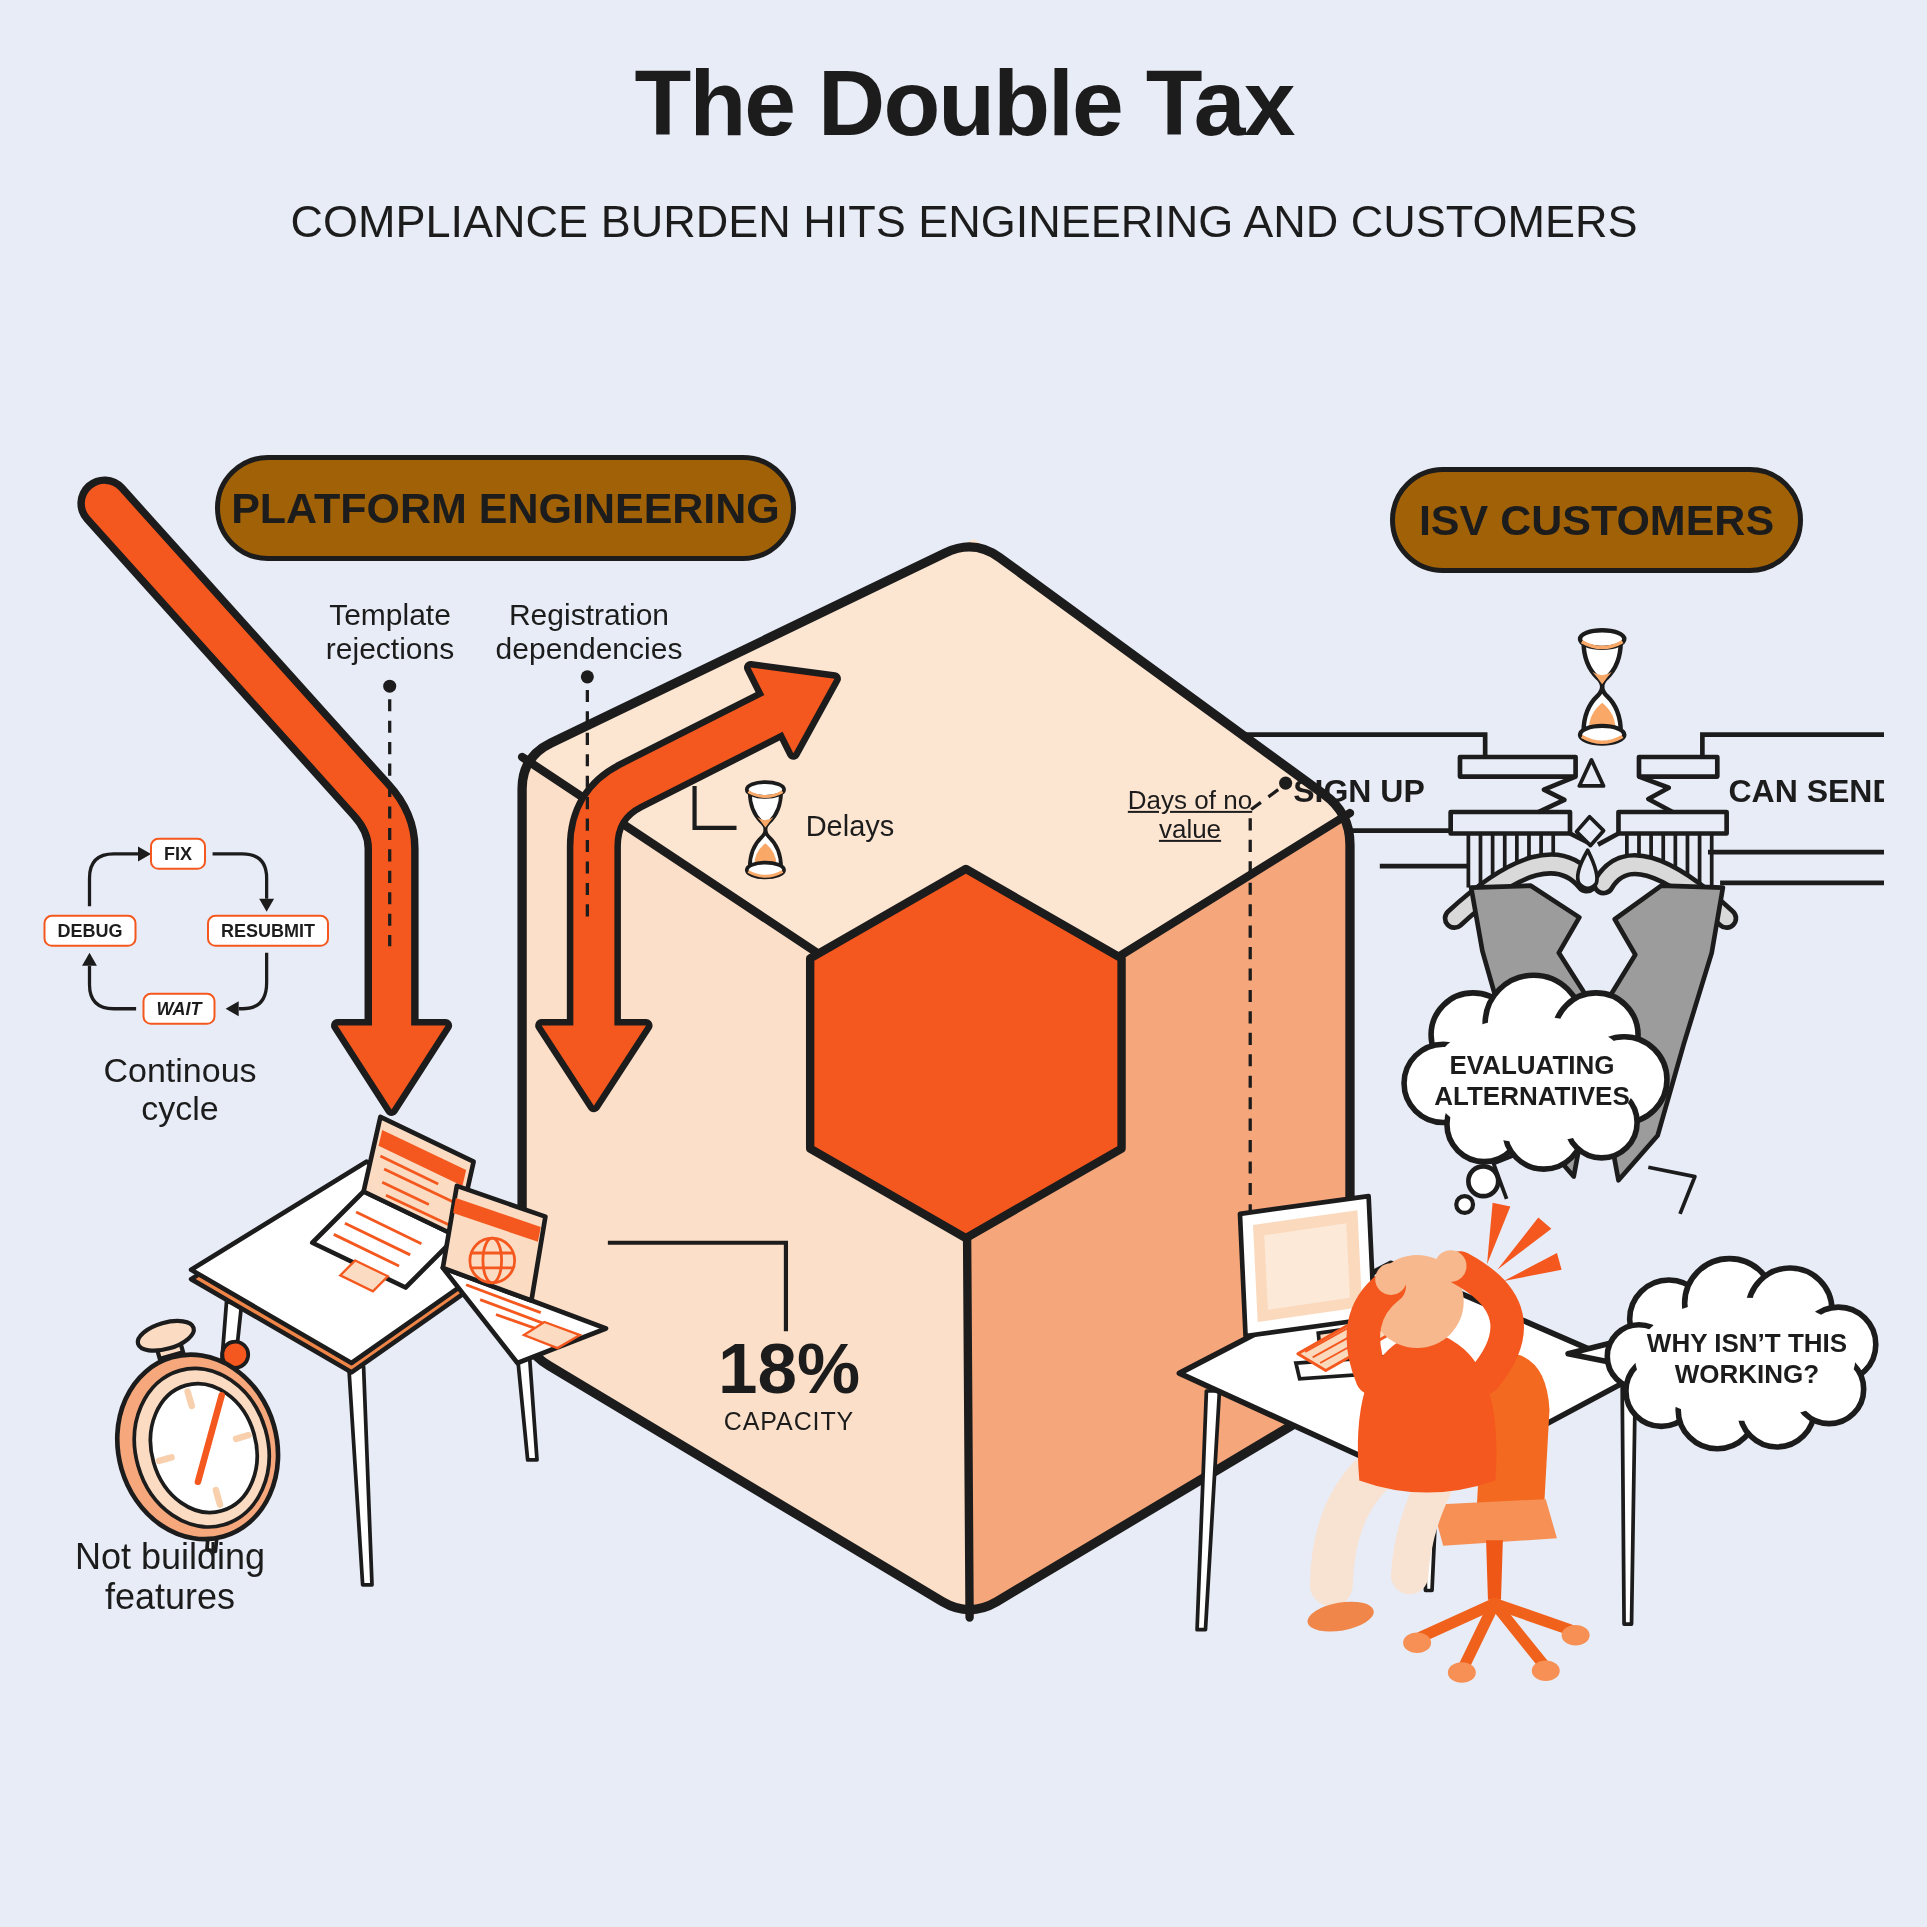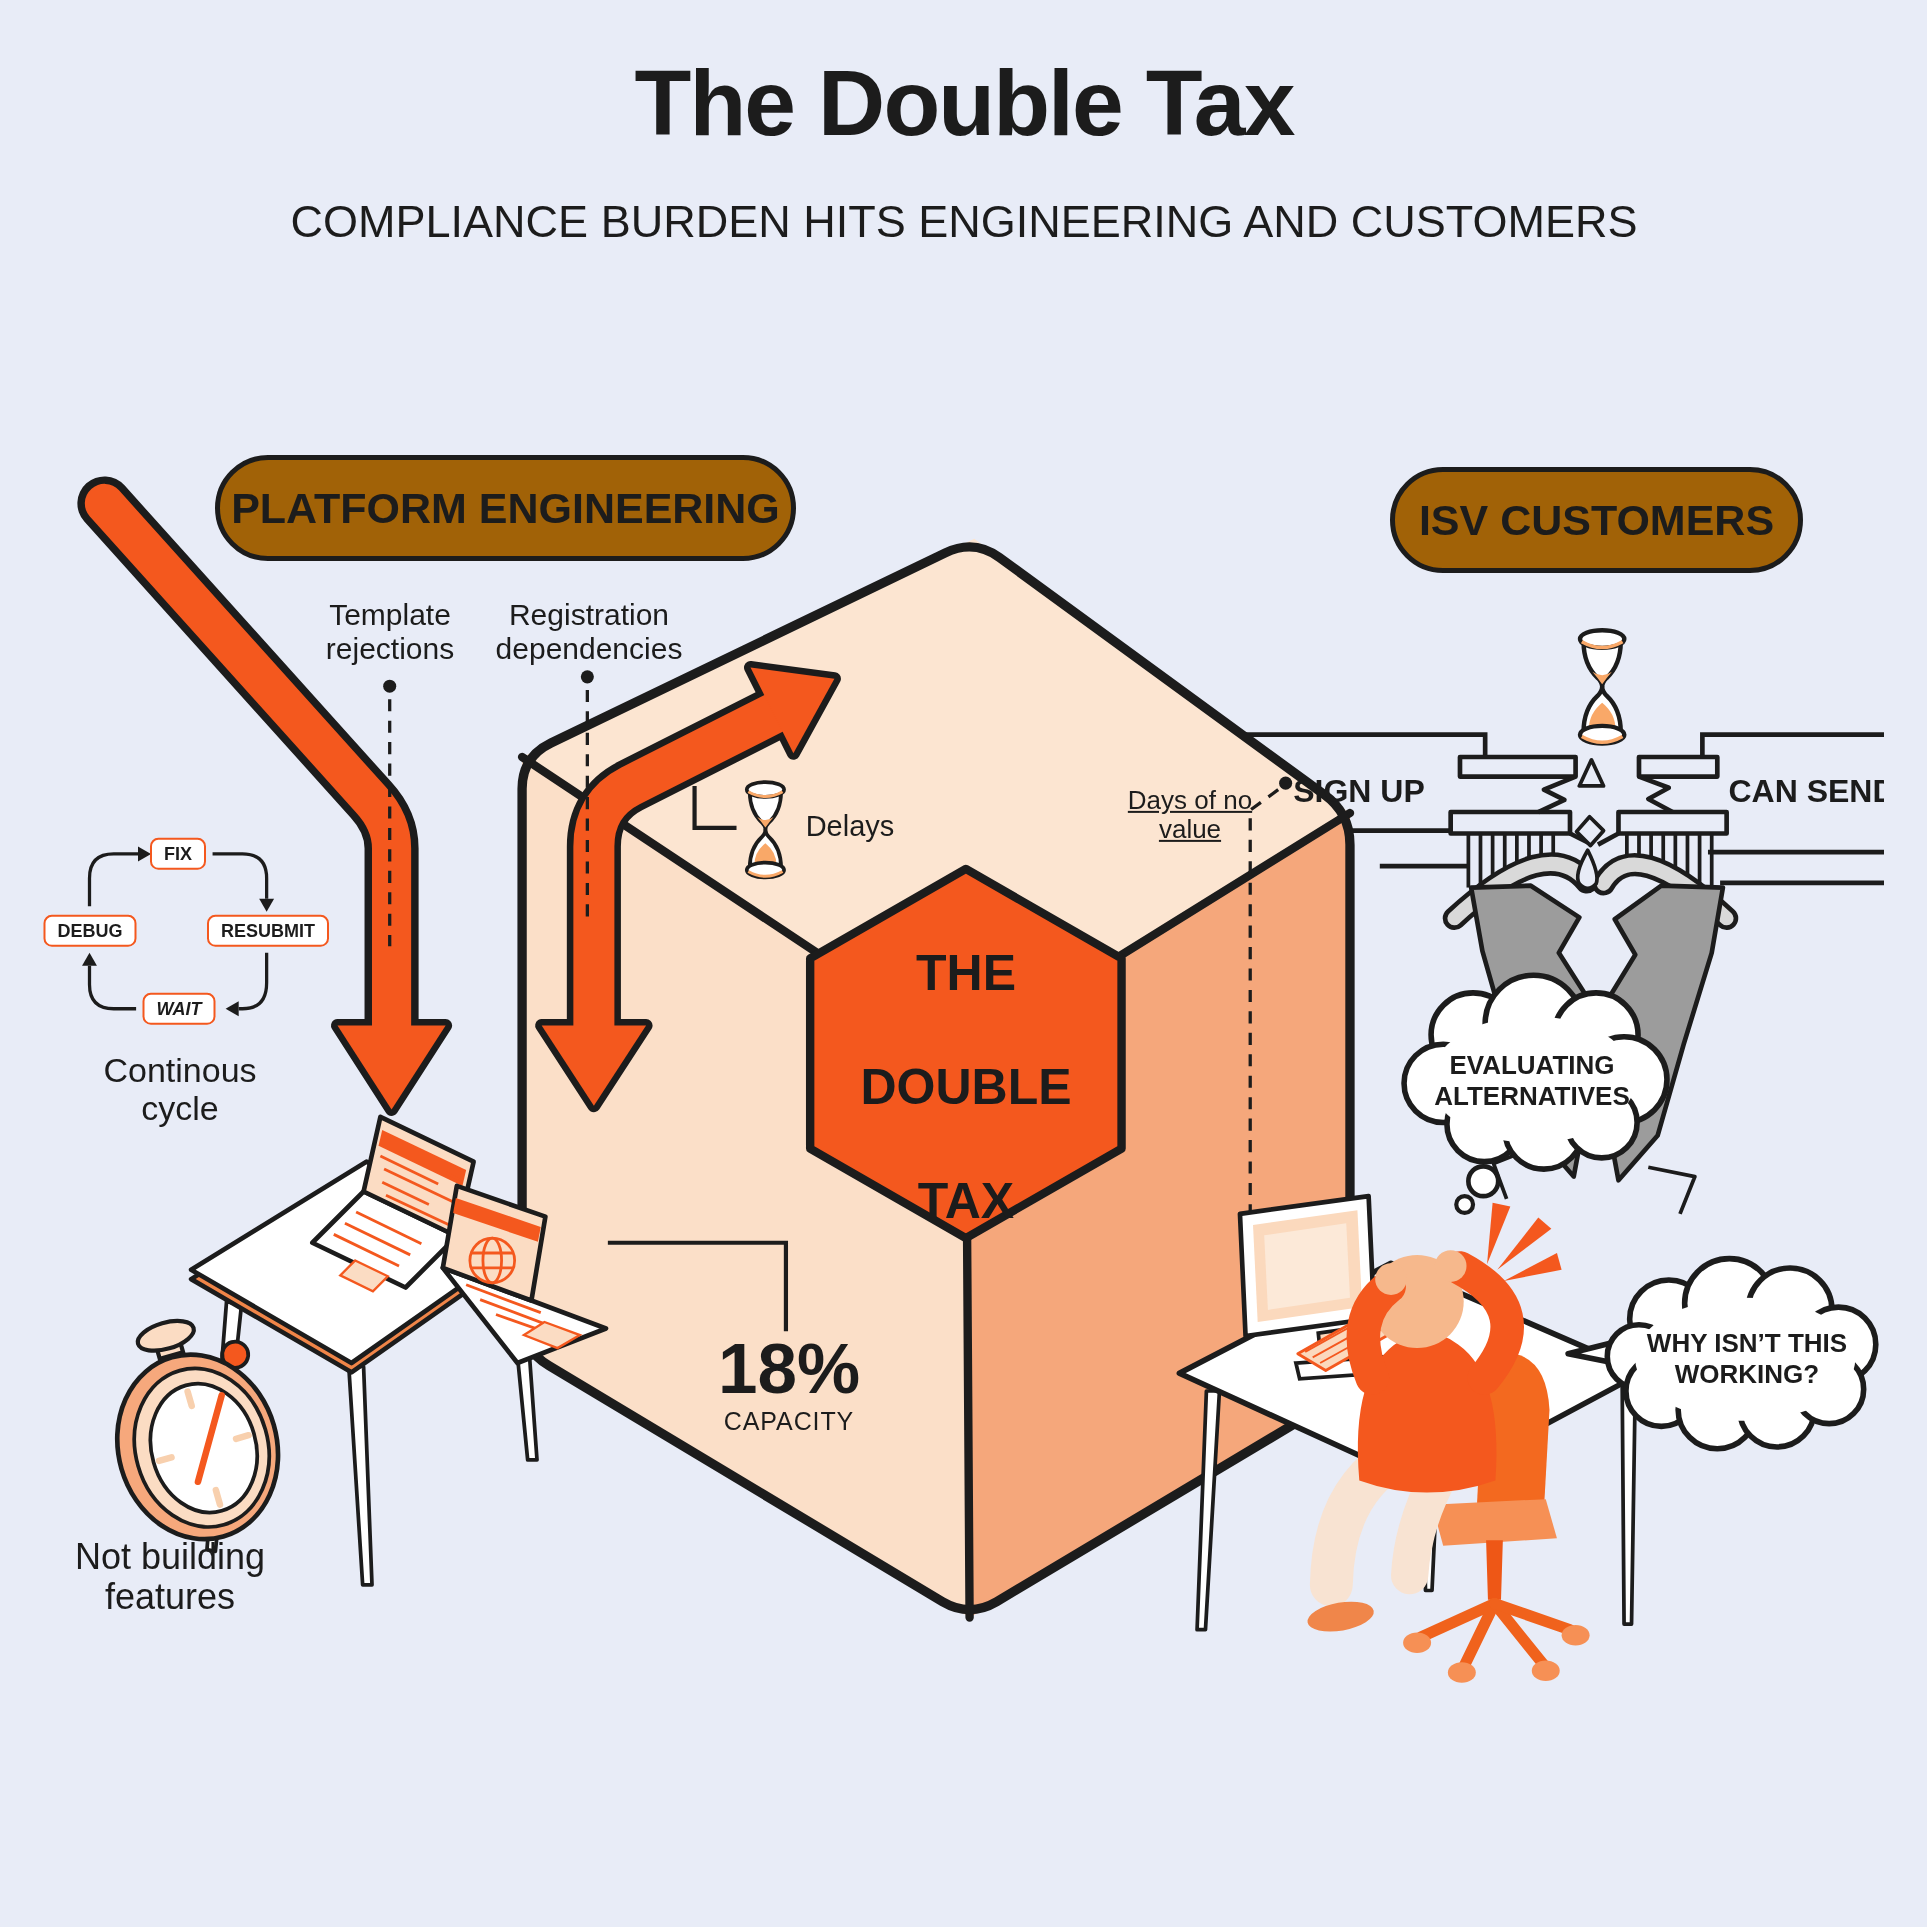--- a/index.html
+++ b/index.html
@@ -330,25 +330,20 @@
 <div class="lbl small" style="left:589px;top:632px;width:224px;">Registration dependencies</div>
 
 <div class="cycbox" style="left:178px;top:854px;">FIX</div>
 <div class="cycbox" style="left:268px;top:931px;">RESUBMIT</div>
 <div class="cycbox" style="left:179px;top:1009px;font-style:italic;">WAIT</div>
 <div class="cycbox" style="left:90px;top:931px;">DEBUG</div>
 <div class="lbl" style="left:180px;top:1089px;width:205px;font-size:34px;">Continous cycle</div>
 
 <div class="lbl" style="left:850px;top:826px;font-size:29px;white-space:nowrap;">Delays</div>
 
-<div class="lbl hexlbl" style="left:966px;top:1059px;width:280px;">
-  <span>THE</span><br>
-  <span>DOUBLE</span><br>
-  <span>TAX</span>
-</div>
 
 <div class="lbl capnum" style="left:789px;top:1369px;">18%</div>
 <div class="lbl caplab" style="left:789px;top:1421px;">CAPACITY</div>
 
 <div class="lbl small" style="left:170px;top:1577px;width:224px;font-size:36px;">Not building features</div>
 
 <div class="lbl roadlbl" style="left:1359px;top:792px;">SIGN UP</div>
 <div class="lbl roadlbl" style="left:1812px;top:792px;">CAN SEND</div>
 
 <div class="lbl tiny" style="left:1190px;top:815px;width:158px;text-decoration:underline;">Days of no value</div>

